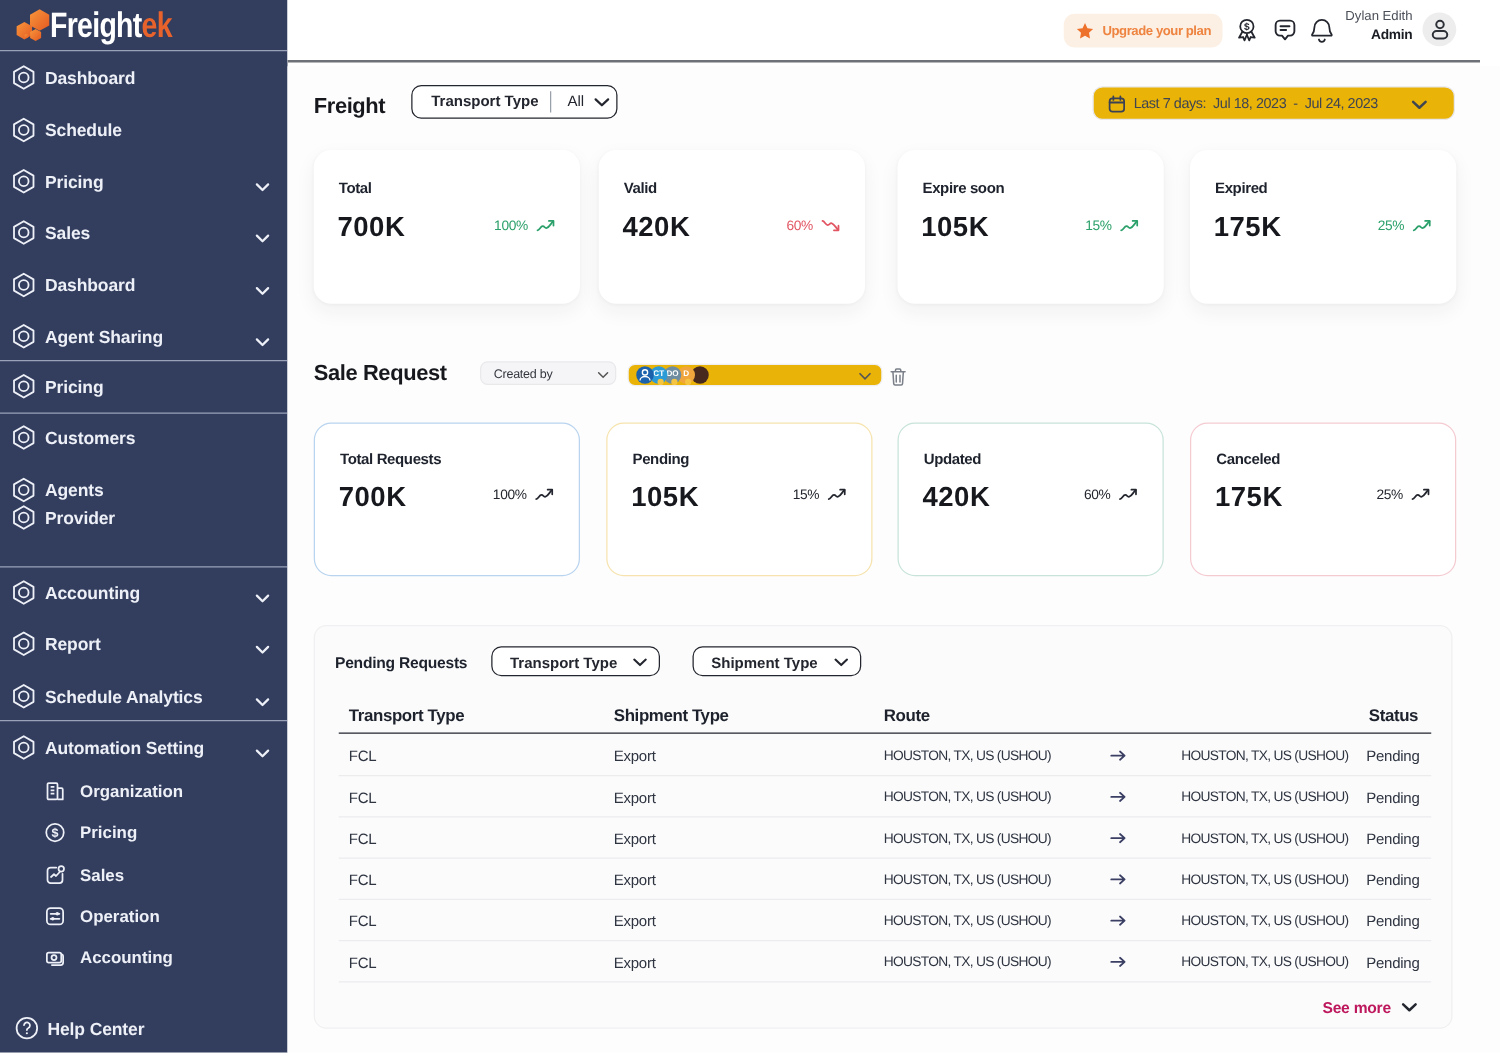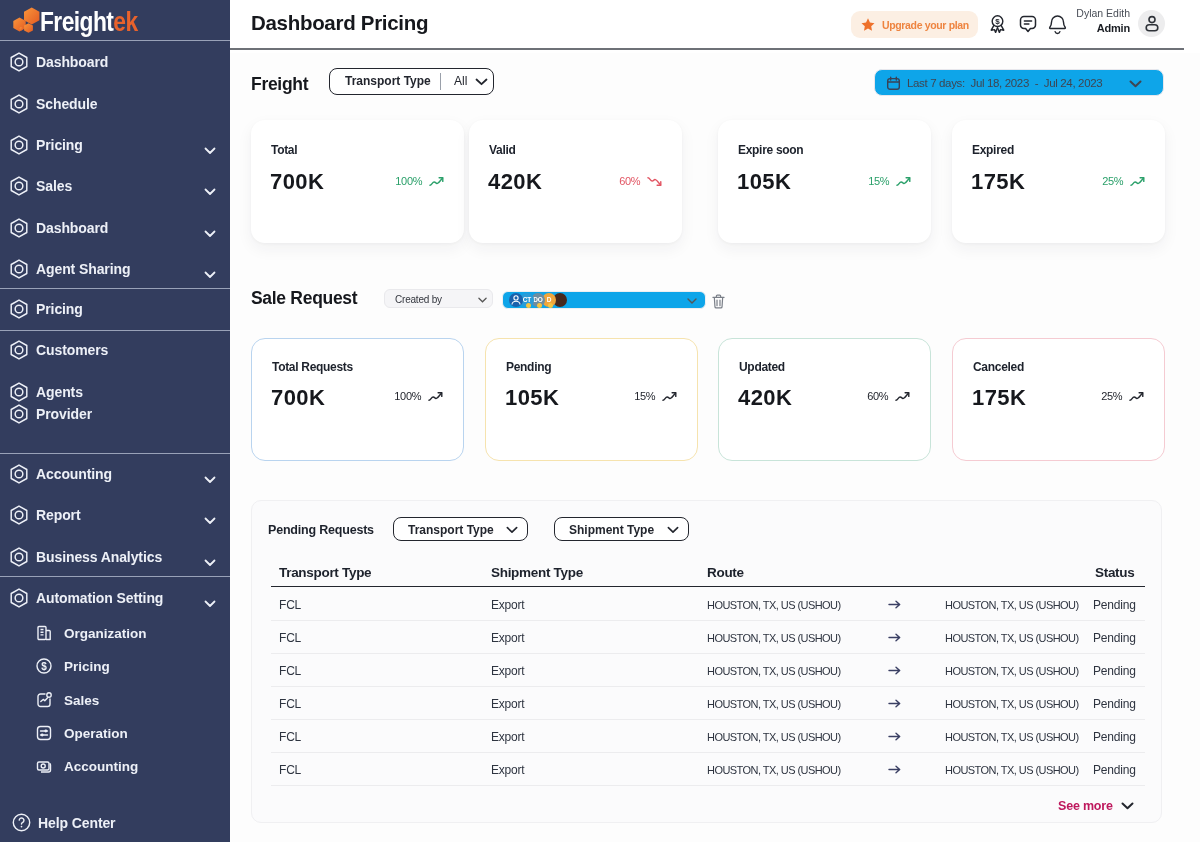--- a/index.html
+++ b/index.html
@@ -41,21 +41,21 @@
 .card .v { position:absolute; left:19px; top:49px; font-size:22px; font-weight:700; color:#16181D; letter-spacing:0.4px; }
 .card .p { position:absolute; right:20px; top:55px; font-size:11px; font-weight:400; letter-spacing:-0.3px;margin-left:40px; }
 .card .p svg { vertical-align:-2px; margin-left:4px; }
 .card2 { box-shadow:none; }
 .card2 .t { top:21px; } .card2 .v { top:46px; } .card2 .p { top:51px; }
 .pgreen { color:#2BA06A; }
 .pred { color:#E25563; }
 .pdark { color:#23262E; }
 
 .selbox { position:absolute; border:1.5px solid #23262E; border-radius:8px; background:#fff; }
-.litebox { position:absolute; border:1px solid #E7E7EC; border-radius:8px; background:#0ea5e9; }
+.litebox { position:absolute; border:1px solid #E7E7EC; border-radius:8px; background:#eab308; }
 
 
 #tablecard { position:absolute; left:21px; top:447px; width:911px; height:323px; background:#FBFBFC; border:1px solid #F0F0F2; border-radius:10px; }
 .th { position:absolute; font-size:13.5px; font-weight:700; color:#1D222C; letter-spacing:-0.3px; }
 .td { position:absolute; font-size:12px; color:#2E3440; letter-spacing:-0.2px; }
 .tdr { position:absolute; font-size:11px; color:#2E3440; letter-spacing:-0.55px; }
 .rline { position:absolute; left:19px; width:874px; border-top:1px solid #ECECEE; }
 </style>
 </head>
 <body>
@@ -177,21 +177,21 @@
         <span class="lb">Report</span>
         <span class="ch"><svg width="12" height="8" viewBox="0 0 12 8" fill="none" stroke="#EDF0F7" stroke-width="1.8" stroke-linecap="round" stroke-linejoin="round">
             <path d="M1.5 1.5 L6 6 L10.5 1.5"></path>
           </svg></span>
       </div>
       <div class="mi" style="top:536px">
         <span class="ic"><svg width="22" height="22" viewBox="0 0 24 24" fill="none" stroke="#EDF0F7" stroke-width="1.6" stroke-linejoin="round">
             <path d="M12 2.2 L20.5 7.1 V16.9 L12 21.8 L3.5 16.9 V7.1 Z"></path>
             <circle cx="12" cy="12" r="4.2"></circle>
           </svg></span>
-        <span class="lb">Business Analytics</span>
+        <span class="lb">Schedule Analytics</span>
         <span class="ch"><svg width="12" height="8" viewBox="0 0 12 8" fill="none" stroke="#EDF0F7" stroke-width="1.8" stroke-linecap="round" stroke-linejoin="round">
             <path d="M1.5 1.5 L6 6 L10.5 1.5"></path>
           </svg></span>
       </div>
       <div class="mi" style="top:577.5px">
         <span class="ic"><svg width="22" height="22" viewBox="0 0 24 24" fill="none" stroke="#EDF0F7" stroke-width="1.6" stroke-linejoin="round">
             <path d="M12 2.2 L20.5 7.1 V16.9 L12 21.8 L3.5 16.9 V7.1 Z"></path>
             <circle cx="12" cy="12" r="4.2"></circle>
           </svg></span>
         <span class="lb">Automation Setting</span>
@@ -249,21 +249,20 @@
             <rect x="2.5" y="5" width="11.5" height="8" rx="1.5"></rect>
             <circle cx="8.2" cy="9" r="2"></circle>
             <path d="M14.5 6.5 a1.5 1.5 0 0 1 1 1.4 V13 a2 2 0 0 1 -2 2 H6"></path>
           </svg></span>
         <span class="lb">Accounting</span>
       </div>
     </div>
 </div>
 
 <div id="topbar">
-  <div id="pagetitle">Dashboard Pricing</div>
   <div id="upgbtn">
     <svg class="abs" style="left:9px;top:6px" width="16" height="16" viewBox="0 0 18 18">
         <path d="M9 1.5 L11.2 6.2 16.3 6.9 12.6 10.4 13.5 15.5 9 13 4.5 15.5 5.4 10.4 1.7 6.9 6.8 6.2 Z" fill="#EE712B"></path>
       </svg>
     <div class="txt">Upgrade your plan</div>
   </div>
   <div id="icons">
       <svg class="tico" style="left:758px" width="19" height="20" viewBox="0 0 20 21" fill="none" stroke="#23262E" stroke-width="1.5" stroke-linejoin="round">
         <circle cx="10" cy="7.5" r="5.6"></circle>
         <text x="10" y="10.6" font-size="8.5" font-weight="bold" fill="#23262E" stroke="none" text-anchor="middle" font-family="Liberation Sans">$</text>
@@ -318,21 +317,21 @@
 
   <div id="cardsrow1">
       <div class="card" style="left:21px; top:67px;">
         <div class="t">Total</div>
         <div class="v">700K</div>
         <div class="p pgreen">100% <svg width="15" height="11" viewBox="0 0 16 11" fill="none" stroke="#2BA06A" stroke-width="1.5" stroke-linecap="round" stroke-linejoin="round">
             <path d="M1 9.5 C3 9.5 3.5 6 5.5 6 C7.5 6 7 8 9 7.5 C11 7 12.5 3.5 14.5 1.8"></path>
             <path d="M10.8 1.5 L14.7 1.5 L14.7 5.4"></path>
           </svg></div>
       </div>
-      <div class="card" style="left:239px; top:67px;text-decoration:underline;">
+      <div class="card" style="left:249px; top:67px;text-decoration:underline;">
         <div class="t">Valid</div>
         <div class="v">420K</div>
         <div class="p pred">60% <svg width="15" height="11" viewBox="0 0 16 11" fill="none" stroke="#E25563" stroke-width="1.5" stroke-linecap="round" stroke-linejoin="round">
             <path d="M1 1.5 C3 1.5 3.5 5 5.5 5 C7.5 5 7 3 9 3.5 C11 4 12.5 7.5 14.5 9.2"></path>
             <path d="M10.8 9.5 L14.7 9.5 L14.7 5.6"></path>
           </svg></div>
       </div>
       <div class="card" style="left:488px; top:67px;">
         <div class="t">Expire soon</div>
         <div class="v">105K</div>

